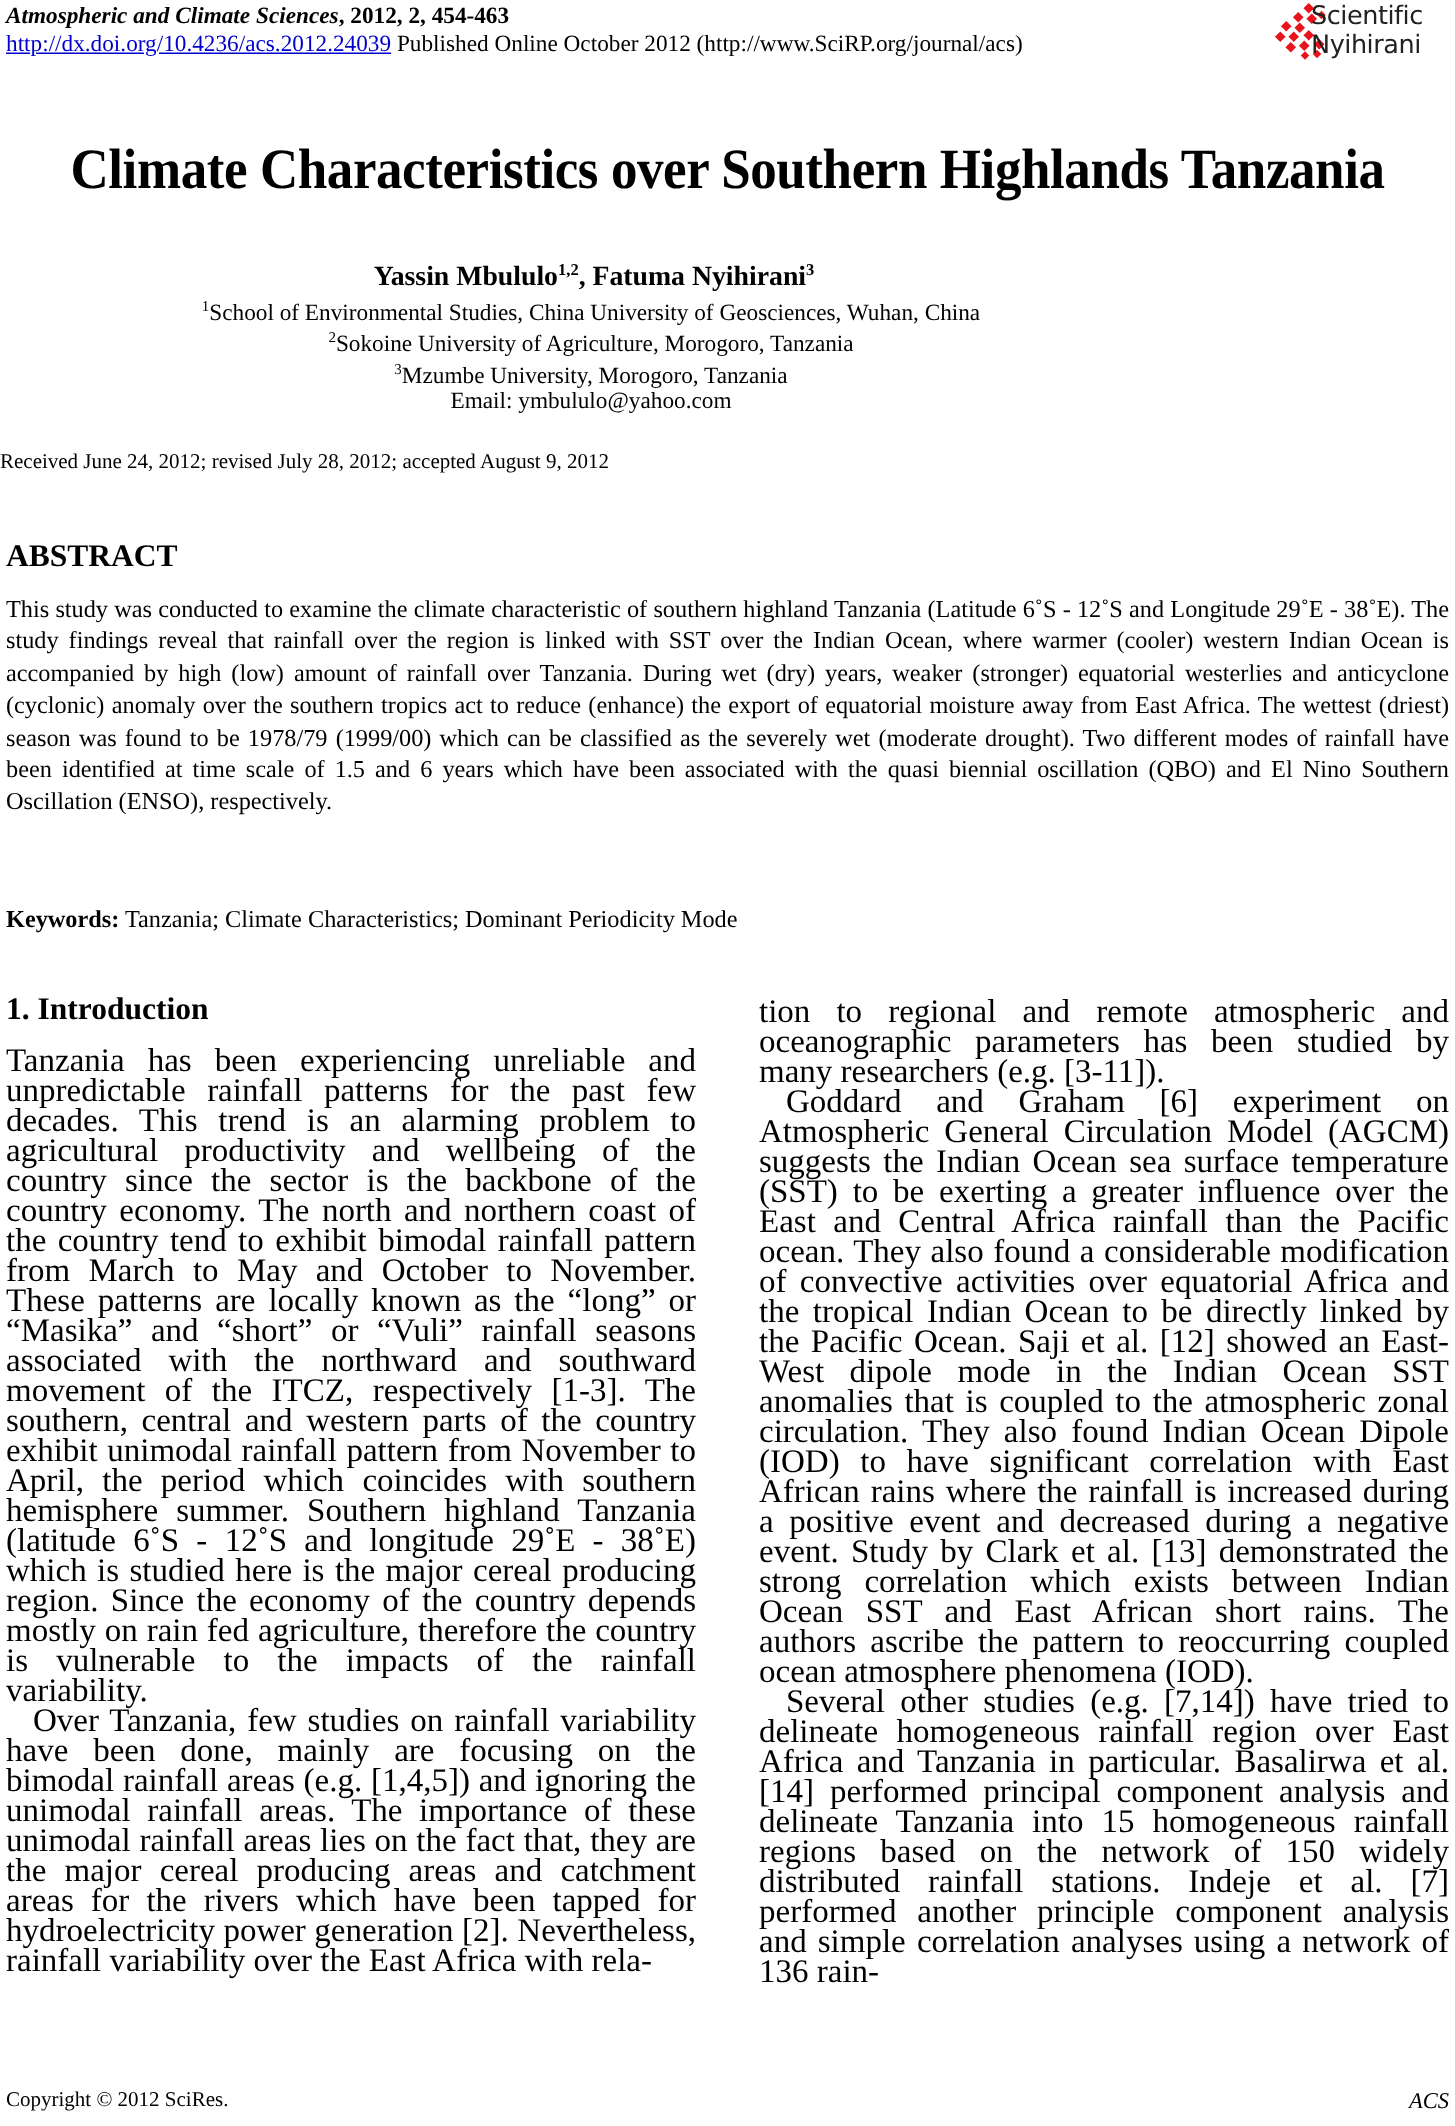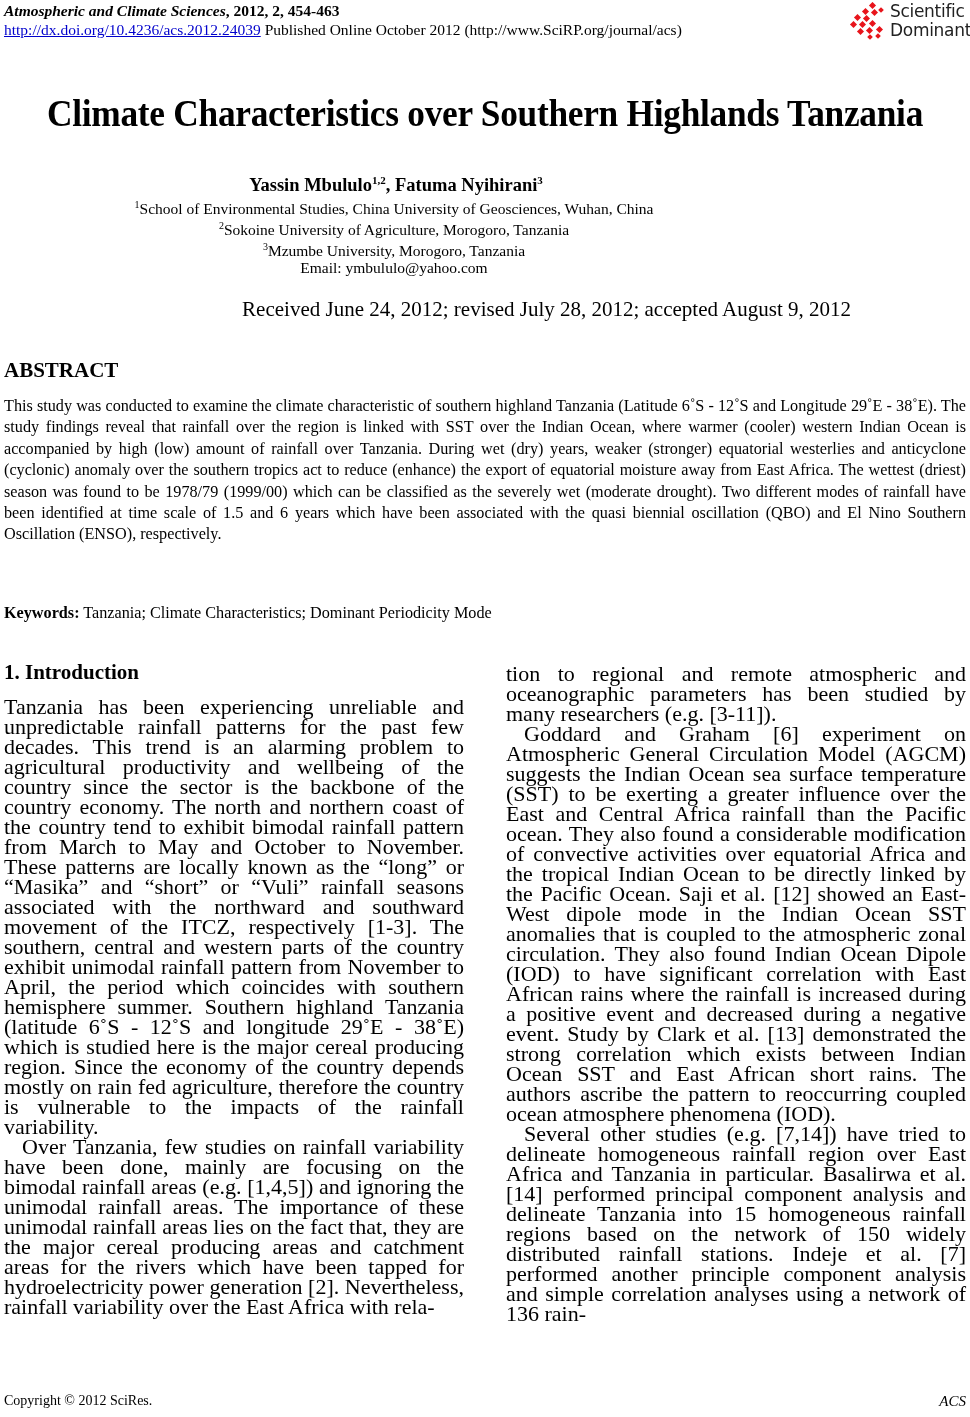--- a/index.html
+++ b/index.html
@@ -15,42 +15,42 @@
   .header-doi-line {
     position: absolute; left: 4px; top: 20px;
     font-size: 15.5px; line-height: 19px; white-space: nowrap;
   }
   .header-doi-line a { color: #0000cc; text-decoration: underline; }
   .logo {
     position: absolute; left: 846px; top: 2px; width: 124px; height: 40px;
   }
   .logo-mark { position: absolute; left: 0; top: 0; width: 44px; height: 38px; }
   .logo-text {
-    position: absolute; left: 44px; top: 0px;
+    position: absolute; left: 28px; top: 0px;
     font-family: "DejaVu Sans", "Liberation Sans", sans-serif;
     font-size: 17px; line-height: 19px; color: #222; letter-spacing: -0.3px;
   }
   .title {
     position: absolute; left: 0; top: 90px; width: 970px; text-align: center;
     font-size: 38px; font-weight: bold; line-height: 46px; letter-spacing: -0.3px;
     transform: scaleX(0.93); transform-origin: center;
   }
   .authors {
     position: absolute; left: 0; top: 169px; width: 792px; text-align: center;
     font-size: 18.5px; font-weight: bold; line-height: 22px;
   }
   .authors sup { font-size: 11px; }
   .affil {
     position: absolute; left: 0; width: 788px; text-align: center;
     font-size: 15.5px; line-height: 18px;
   }
   .affil sup { font-size: 10px; }
   .received {
-    position: absolute; left: 0; top: 300px; width: 851px; text-align: right;
-    font-size: 21px; line-height: 18px;
+    position: absolute; left: 0; top: 300px; width: 851px; text-align: left;
+    font-size: 14px; line-height: 18px;
   }
   .abstract-heading {
     position: absolute; left: 4px; top: 357px;
     font-size: 21px; font-weight: bold; line-height: 26px;
   }
   .abstract-body {
     position: absolute; left: 4px; top: 396px; width: 962px;
     font-size: 16.2px; line-height: 21.4px; text-align: justify;
   }
   .keywords {
@@ -99,21 +99,21 @@
       <rect x="24" y="19" width="5" height="5" transform="rotate(45 26.5 21.5)"></rect>
       <rect x="12" y="27" width="5" height="5" transform="rotate(45 14.5 29.5)"></rect>
       <rect x="21" y="26" width="5" height="5" transform="rotate(45 23.5 28.5)"></rect>
       <rect x="31" y="25" width="5" height="5" transform="rotate(45 33.5 27.5)"></rect>
       <rect x="22" y="33" width="4" height="4" transform="rotate(45 24 35)"></rect>
       <rect x="30" y="32" width="4" height="4" transform="rotate(45 32 34)"></rect>
     </g>
   </svg>
   <div class="logo-text">
     <div>Scientific</div>
-    <div>Dominant</div>
+    <div>Nyihirani</div>
   </div>
 </div>
 
 <div class="title">Climate Characteristics over Southern Highlands Tanzania</div>
 
 <div class="authors">
   <span>Yassin Mbululo</span><sup>1,2</sup>, <span>Fatuma Nyihirani</span><sup>3</sup>
 </div>
 
 <div class="affil" style="top:196px;"><sup>1</sup><span>School of Environmental Studies, China University of Geosciences, Wuhan, China</span></div>

